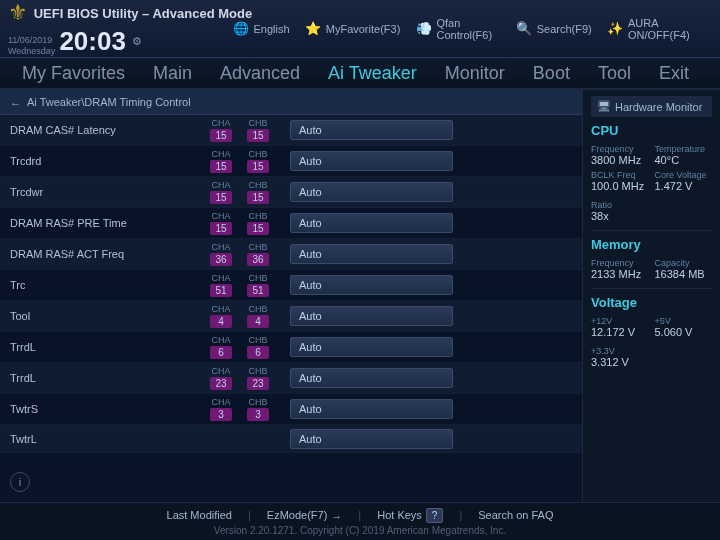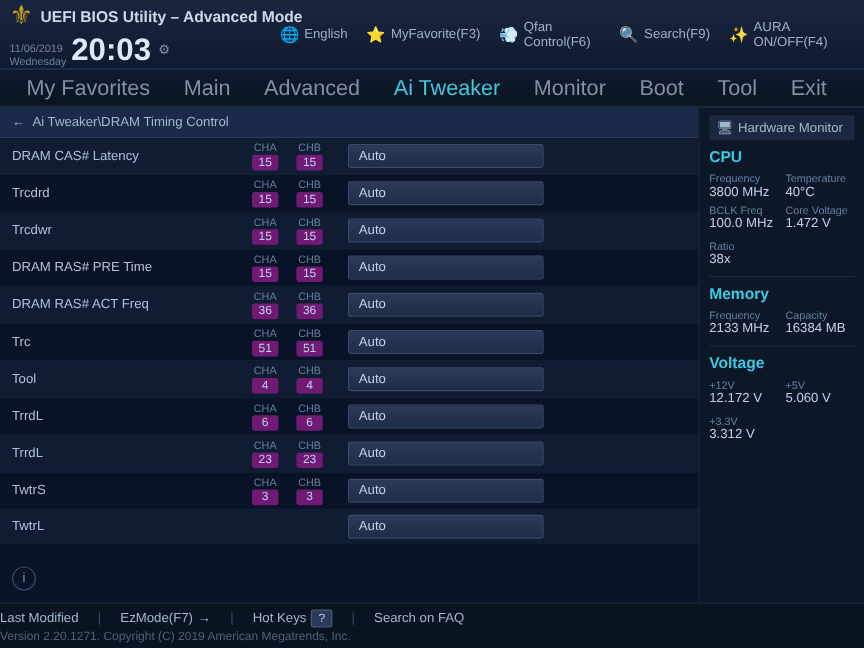--- a/index.html
+++ b/index.html
@@ -211,20 +211,21 @@
     .footer-bar {
       position: absolute;
       bottom: 0;
       left: 0;
       right: 0;
       height: 38px;
       background: #0a1420;
       border-top: 1px solid #1a2840;
       display: flex;
       flex-direction: column;
+      align-items: center;
       justify-content: center;
     }
     .footer-top {
       display: flex;
       align-items: center;
       gap: 16px;
       font-size: 11px;
       color: #8090a8;
       margin-bottom: 2px;
     }

